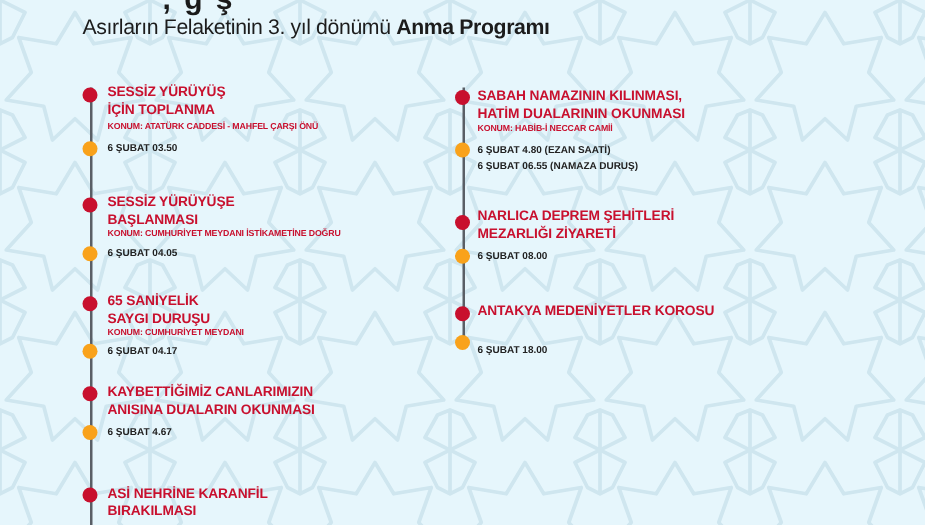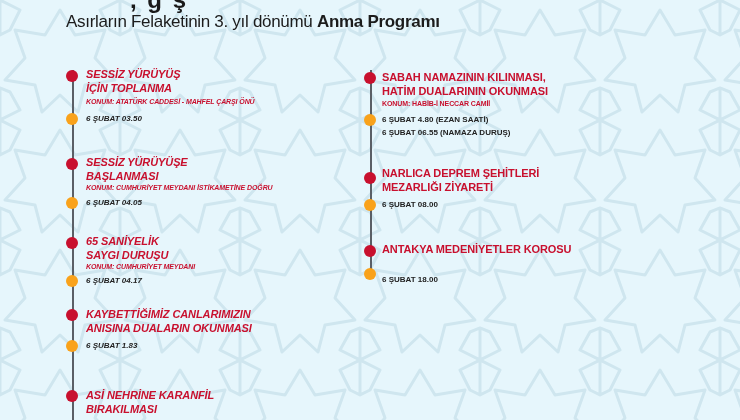--- a/index.html
+++ b/index.html
@@ -55,21 +55,21 @@
       </g>
     </pattern>
   </defs>
   <rect width="740" height="420" fill="url(#star)"></rect>
 </svg>
 
 <div class="top-cut">, ğ ş</div>
 
 <div class="subtitle"><span>Asırların Felaketinin 3. yıl dönümü </span><b>Anma Programı</b></div>
 
-<div class="timeline" style="left:66px; top:0; width:300px; height:420px;font-style:italic;">
+<div class="timeline" style="left:66px; top:0; width:300px; height:420px;">
   <div class="vline" style="left:6px; top:70px; height:350px;"></div>
 
   <div class="dot red" style="left:0; top:70px;"></div>
   <div class="title" style="left:20px; top:68px;">
       <div>SESSİZ YÜRÜYÜŞ</div>
       <div>İÇİN TOPLANMA</div>
     </div>
   <div class="loc" style="left:20px; top:98px;">KONUM: ATATÜRK CADDESİ - MAHFEL ÇARŞI ÖNÜ</div>
   <div class="dot orange" style="left:0; top:113px;"></div>
   <div class="time" style="left:20px; top:112px;">6 ŞUBAT 03.50</div>
@@ -91,21 +91,21 @@
   <div class="loc" style="left:20px; top:263px;">KONUM: CUMHURİYET MEYDANI</div>
   <div class="dot orange" style="left:0; top:275px;"></div>
   <div class="time" style="left:20px; top:274px;">6 ŞUBAT 04.17</div>
 
   <div class="dot red" style="left:0; top:309px;"></div>
   <div class="title" style="left:20px; top:308px;">
       <div>KAYBETTİĞİMİZ CANLARIMIZIN</div>
       <div>ANISINA DUALARIN OKUNMASI</div>
     </div>
   <div class="dot orange" style="left:0; top:340px;"></div>
-  <div class="time" style="left:20px; top:339px;">6 ŞUBAT 1.83</div>
+  <div class="time" style="left:20px; top:339px;">6 ŞUBAT 4.67</div>
 
   <div class="dot red" style="left:0; top:390px;"></div>
   <div class="title" style="left:20px; top:389px;">
       <div>ASİ NEHRİNE KARANFİL</div>
       <div>BIRAKILMASI</div>
     </div>
 </div>
 
 <div class="timeline" style="left:364px; top:0; width:300px; height:348px;">
   <div class="vline" style="left:6px; top:70px; height:204px;"></div>

